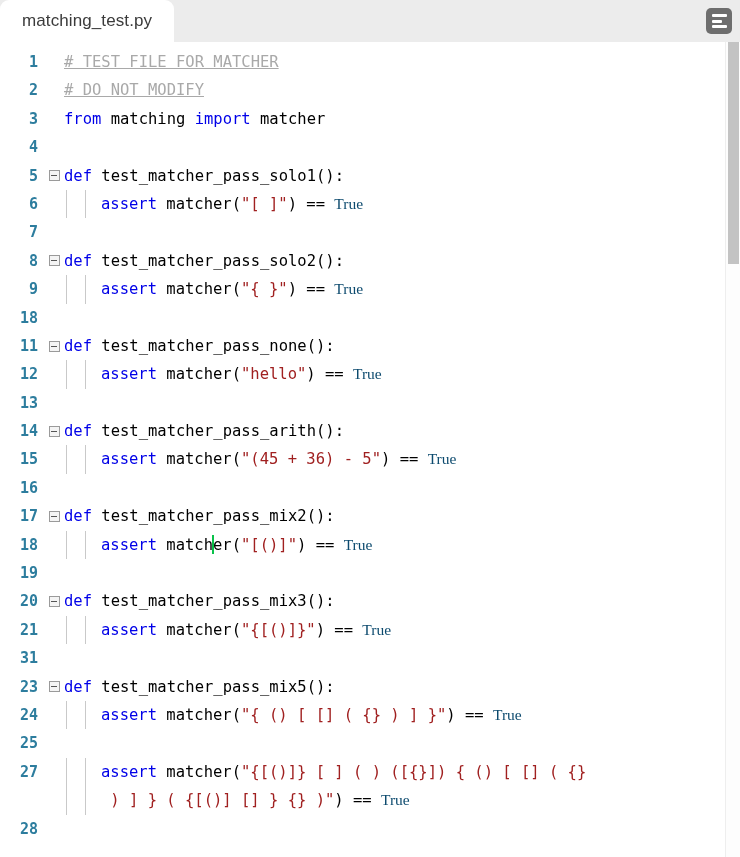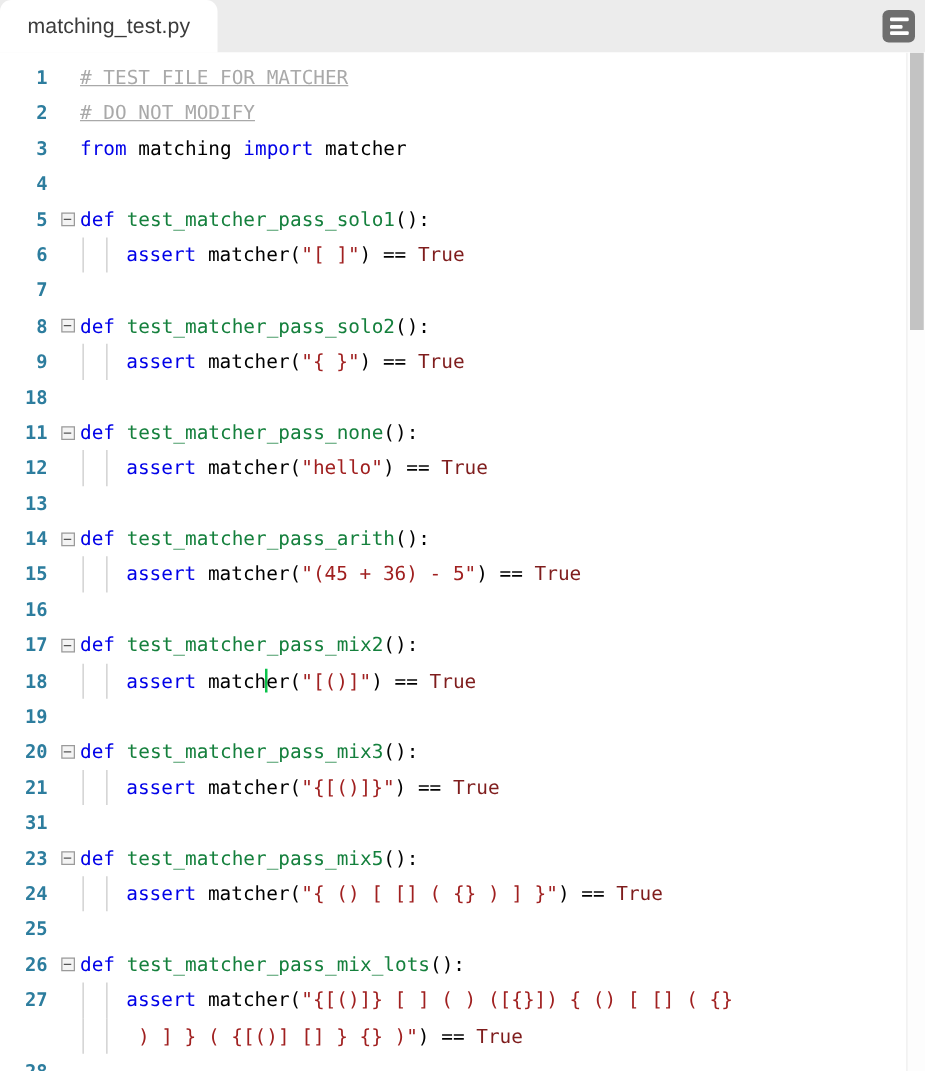--- a/index.html
+++ b/index.html
@@ -162,24 +162,24 @@
     background: #c9c9c9;
   }
   .ig.i1 { left: 2px; }
   .ig.i2 { left: 20.5px; }
 
   .indent1 { padding-left: 37px; display: inline-block; }
 
   
   .c-comment  { color: #a9a9a9; text-decoration: underline; }
   .c-kw       { color: #0000e8; }
-  .c-fn       { color: #15803d; }
+  .c-fn       { color: #000000; }
   .c-plain    { color: #000000; }
   .c-str      { color: #a02020; }
-  .c-bool     { color: #7f1d1d; }
+  .c-bool     { color: #0c4a6e; font-family: Liberation Serif, serif; }
   .c-op       { color: #000000; }
 
   .caret {
     display: inline-block;
     width: 2px;
     height: 19px;
     background: #0ac24a;
     vertical-align: -4px;
     margin: 0 -1px;
   }
@@ -244,21 +244,20 @@
         <div class="row"><div class="gutter">16</div><div class="foldcol"></div><div class="codetext"><span>&nbsp;</span></div></div>
         <div class="row"><div class="gutter">17</div><div class="foldcol"><span class="fold"></span></div><div class="codetext"><span><span class="c-kw">def</span><span class="c-plain"> </span><span class="c-fn">test_matcher_pass_mix2</span><span class="c-plain">():</span></span></div></div>
         <div class="row"><div class="gutter">18</div><div class="foldcol"></div><div class="codetext"><span class="ig i1"></span><span class="ig i2"></span><span class="indent1"><span class="c-kw">assert</span><span class="c-plain"> match</span><span class="caret"></span><span class="c-plain">er(</span><span class="c-str">"[()]"</span><span class="c-plain">) </span><span class="c-op">==</span><span class="c-plain"> </span><span class="c-bool">True</span></span></div></div>
         <div class="row"><div class="gutter">19</div><div class="foldcol"></div><div class="codetext"><span>&nbsp;</span></div></div>
         <div class="row"><div class="gutter">20</div><div class="foldcol"><span class="fold"></span></div><div class="codetext"><span><span class="c-kw">def</span><span class="c-plain"> </span><span class="c-fn">test_matcher_pass_mix3</span><span class="c-plain">():</span></span></div></div>
         <div class="row"><div class="gutter">21</div><div class="foldcol"></div><div class="codetext"><span class="ig i1"></span><span class="ig i2"></span><span class="indent1"><span class="c-kw">assert</span><span class="c-plain"> matcher(</span><span class="c-str">"{[()]}"</span><span class="c-plain">) </span><span class="c-op">==</span><span class="c-plain"> </span><span class="c-bool">True</span></span></div></div>
         <div class="row"><div class="gutter">31</div><div class="foldcol"></div><div class="codetext"><span>&nbsp;</span></div></div>
         <div class="row"><div class="gutter">23</div><div class="foldcol"><span class="fold"></span></div><div class="codetext"><span><span class="c-kw">def</span><span class="c-plain"> </span><span class="c-fn">test_matcher_pass_mix5</span><span class="c-plain">():</span></span></div></div>
         <div class="row"><div class="gutter">24</div><div class="foldcol"></div><div class="codetext"><span class="ig i1"></span><span class="ig i2"></span><span class="indent1"><span class="c-kw">assert</span><span class="c-plain"> matcher(</span><span class="c-str">"{ () [ [] ( {} ) ] }"</span><span class="c-plain">) </span><span class="c-op">==</span><span class="c-plain"> </span><span class="c-bool">True</span></span></div></div>
         <div class="row"><div class="gutter">25</div><div class="foldcol"></div><div class="codetext"><span>&nbsp;</span></div></div>
-        <div class="row"><div class="gutter">26</div><div class="foldcol"><span class="fold"></span></div><div class="codetext"><span><span class="c-kw">def</span><span class="c-plain"> </span><span class="c-fn">test_matcher_pass_mix_lots</span><span class="c-plain">():</span></span></div></div>
         <div class="row"><div class="gutter">27</div><div class="foldcol"></div><div class="codetext"><span class="ig i1"></span><span class="ig i2"></span><span class="indent1"><span class="c-kw">assert</span><span class="c-plain"> matcher(</span><span class="c-str">"{[()]} [ ] ( ) ([{}]) { () [ [] ( {}</span></span></div></div>
         <div class="row wrapcont"><div class="gutter"></div><div class="foldcol"></div><div class="codetext"><span class="ig i1"></span><span class="ig i2"></span><span class="indent1"><span class="c-str"> ) ] } ( {[()] [] } {} )"</span><span class="c-plain">) </span><span class="c-op">==</span><span class="c-plain"> </span><span class="c-bool">True</span></span></div></div>
         <div class="row"><div class="gutter">28</div><div class="foldcol"></div><div class="codetext"><span>&nbsp;</span></div></div>
       </div>
 
     <div class="vscroll">
       <div class="vthumb" id="vthumb" style="top: 0px; height: 222px;"></div>
     </div>
   </div>
 

